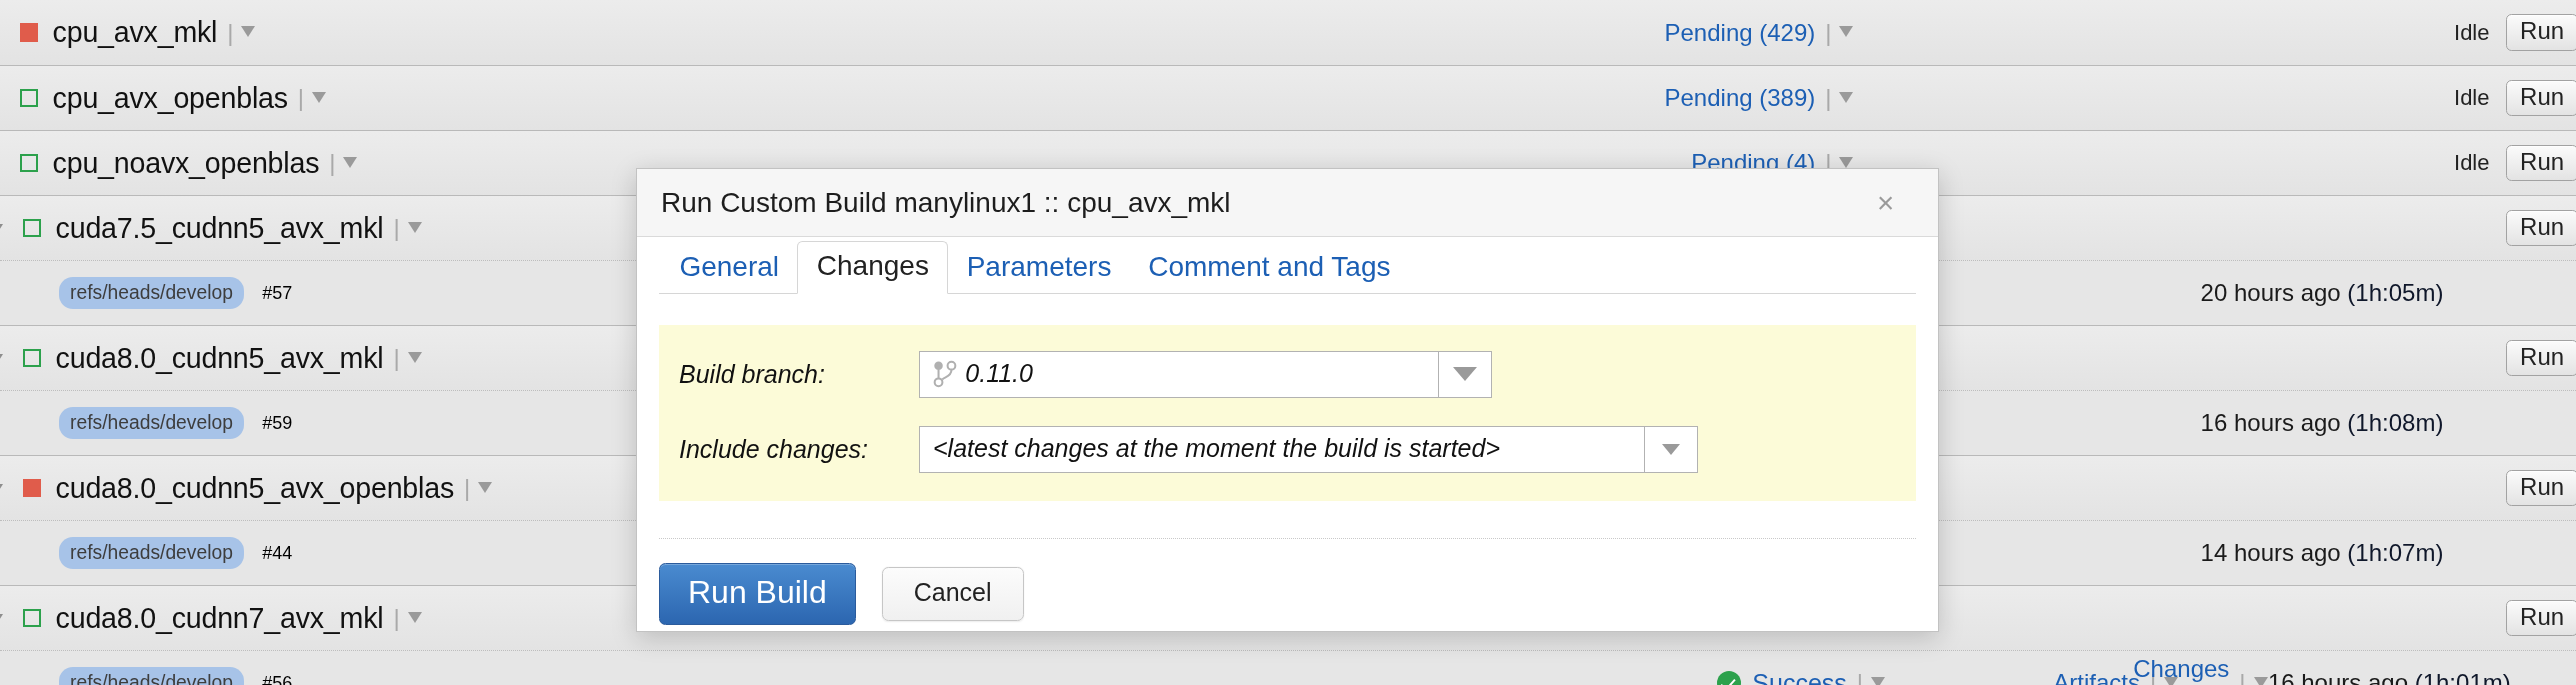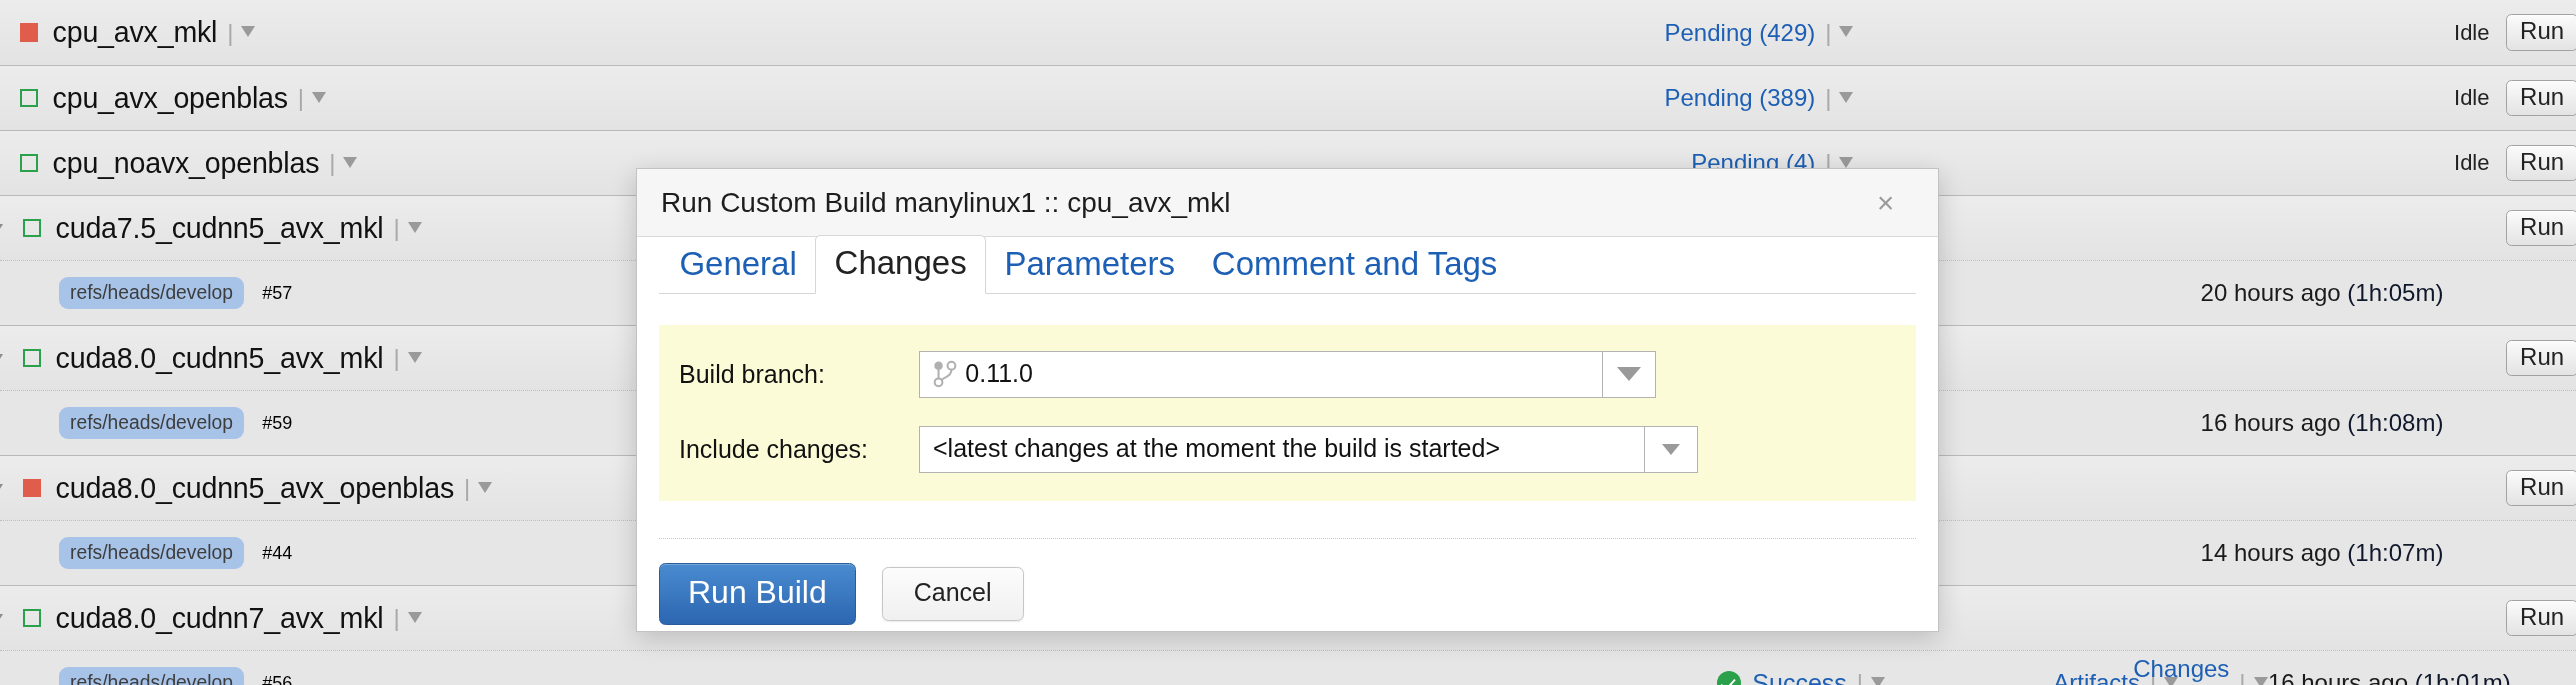--- a/index.html
+++ b/index.html
@@ -33,21 +33,21 @@
   .sq{width:18.4px;height:18.4px;box-sizing:border-box;margin-right:14.7px;flex:none;}
   .sq.failed{background:#e05c4b;}
   .sq.ok{border:2.8px solid #2ca14c;background:transparent;}
 
   .cfg-name{font-size:28.6px;color:#111;letter-spacing:-0.2px;white-space:nowrap;}
   .pipe{color:#a9a9a9;font-size:24px;margin:0 8.3px 0 10px;}
   .caret-hollow{display:inline-block;width:0;height:0;border-left:7.4px solid transparent;border-right:7.4px solid transparent;border-top:11px solid transparent;position:relative;top:-0.9px;}
   .caret-hollow::after{content:"";position:absolute;left:-7.4px;top:-11px;width:0;height:0;border-left:7.4px solid transparent;border-right:7.4px solid transparent;border-top:11px solid #9a9a9a;}
   .caret-wrap{display:inline-flex;align-items:center;}
 
-  .branch-tag{background:#a7c3e8;color:#3d3d3d;font-size:19.3px;border-radius:9px;padding:4.6px 11px 5.5px;margin-right:18.4px;white-space:nowrap;}
+  .branch-tag{background:#a7c3e8;color:#3d3d3d;font-size:19.3px;border-radius:14px;padding:4.6px 11px 5.5px;margin-right:18.4px;white-space:nowrap;}
   .build-num{font-size:18px;color:#000000;}
 
   .status-link{font-size:25px;color:#1c5fb4;white-space:nowrap;}
   .pending-link{font-size:24px;color:#1c5fb4;white-space:nowrap;}
   .ico-ok,.ico-err{width:24px;height:24px;border-radius:50%;display:inline-block;margin-right:11px;position:relative;flex:none;}
   .ico-ok{background:#2ca14c;}
   .ico-ok::after{content:"";position:absolute;left:6.4px;top:4.6px;width:6.4px;height:12px;border:solid #fff;border-width:0 2.8px 2.8px 0;transform:rotate(42deg);}
   .ico-err{background:#d5382b;}
   .ico-err::after{content:"!";position:absolute;left:0;right:0;top:-3.7px;color:#fff;font-size:20px;font-weight:bold;text-align:center;line-height:31px;}
 
@@ -69,33 +69,33 @@
   #modal-header{
     height:68px;background:#f6f6f6;border-bottom:0.9px solid #dadada;
     display:flex;align-items:center;justify-content:space-between;
     padding:0 40px 0 24px;box-sizing:border-box;
   }
   #modal-title{font-size:28px;color:#1d1d1d;white-space:nowrap;}
   #modal-close{font-size:29.5px;color:#9a9a9a;cursor:pointer;line-height:1;padding:0 3.7px;}
 
   #tabs{display:flex;align-items:flex-end;padding:33px 0 0 24px;height:57px;box-sizing:border-box;position:relative;}
   #tabs::after{content:"";position:absolute;left:22px;right:22px;bottom:0;height:0.9px;background:#d6d6d6;}
-  .tab{font-size:33px;color:#1c5fb4;padding:8.3px 18.4px 11px;white-space:nowrap;position:relative;z-index:2;box-sizing:border-box;}
+  .tab{font-size:28px;color:#1c5fb4;padding:8.3px 18.4px 11px;white-space:nowrap;position:relative;z-index:2;box-sizing:border-box;}
   .tab.active{color:#222;background:#fff;border:0.9px solid #d6d6d6;border-bottom:0.9px solid #fff;border-radius:5.5px 5.5px 0 0;}
 
   #fields{margin:31px 22px 0;background:#fcfbd8;padding:22px 0 24px;box-sizing:border-box;}
-  .field-row{display:flex;align-items:center;margin:0 0 0 0;padding:3.7px 0;}
+  .field-row{display:flex;align-items:center;margin:0 0 0 0;padding:3.7px 0;font-style:italic;}
   .field-row + .field-row{margin-top:20px;}
   .field-label{width:260px;font-size:25px;color:#111;padding-left:20px;box-sizing:border-box;flex:none;}
   .combo{display:flex;align-items:stretch;background:#fff;border:0.9px solid #b2b2b2;box-sizing:border-box;}
   .combo .val{font-size:25px;color:#111;padding:7.4px 13px 9.2px;display:flex;align-items:center;white-space:nowrap;}
   .combo .arrow-btn{width:52px;border-left:0.9px solid #b2b2b2;display:flex;align-items:center;justify-content:center;background:#fff;}
   .arrow-dn{width:0;height:0;border-left:12px solid transparent;border-right:12px solid transparent;border-top:14px solid #9a9a9a;}
   .arrow-dn.sm{border-left-width:9.2px;border-right-width:9.2px;border-top-width:11px;}
-  #branch-combo{width:737px;justify-content:center;}
+  #branch-combo{width:573px;justify-content:center;}
   #branch-combo .val{flex:1;}
   #changes-combo{width:779px;}
   #changes-combo .val{flex:1;}
   .git-icon{margin-right:8.3px;display:inline-flex;align-items:center;}
 
   #modal-sep{margin:37px 22px 0;border-top:0.9px dotted #c9c9c9;}
   #modal-actions{display:flex;align-items:center;padding:24px 0 0 22px;}
   #run-build-btn{
     background:linear-gradient(#4a8bd0,#2c66b0);border:0.9px solid #2b5b9c;border-radius:6.4px;
     color:#fff;font-size:32px;padding:10px 28px 13px;margin-right:26px;white-space:nowrap;

